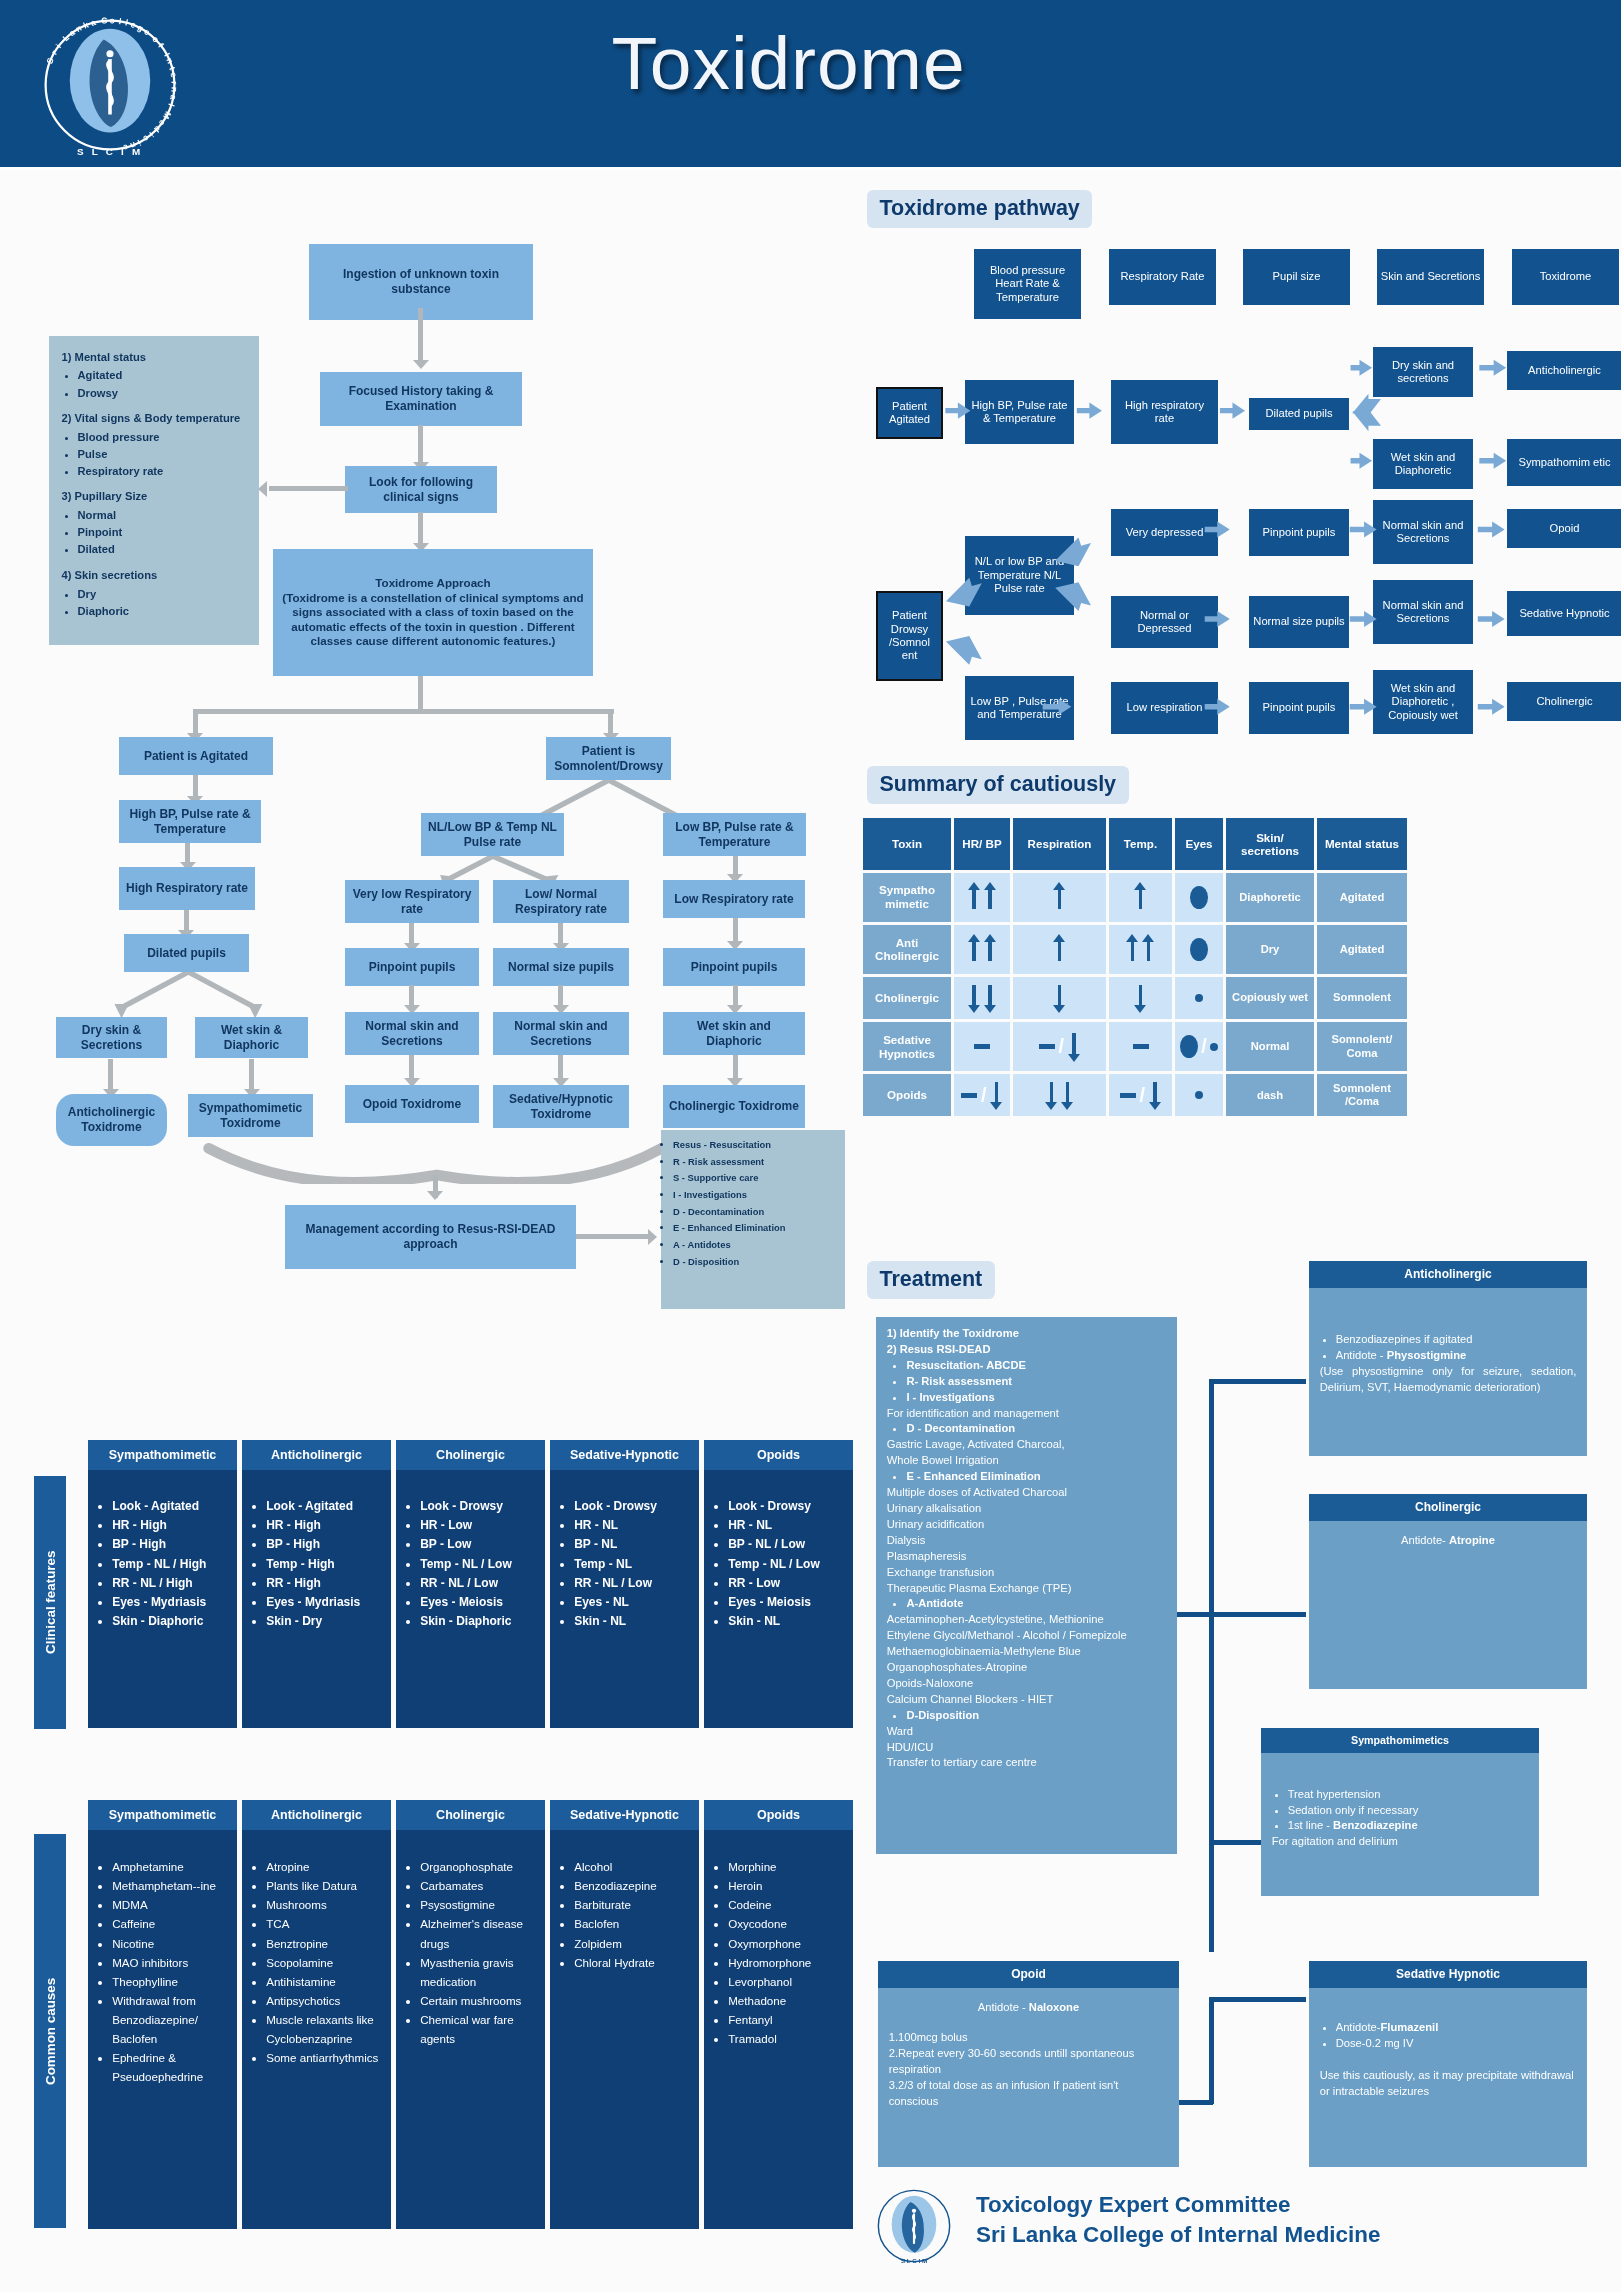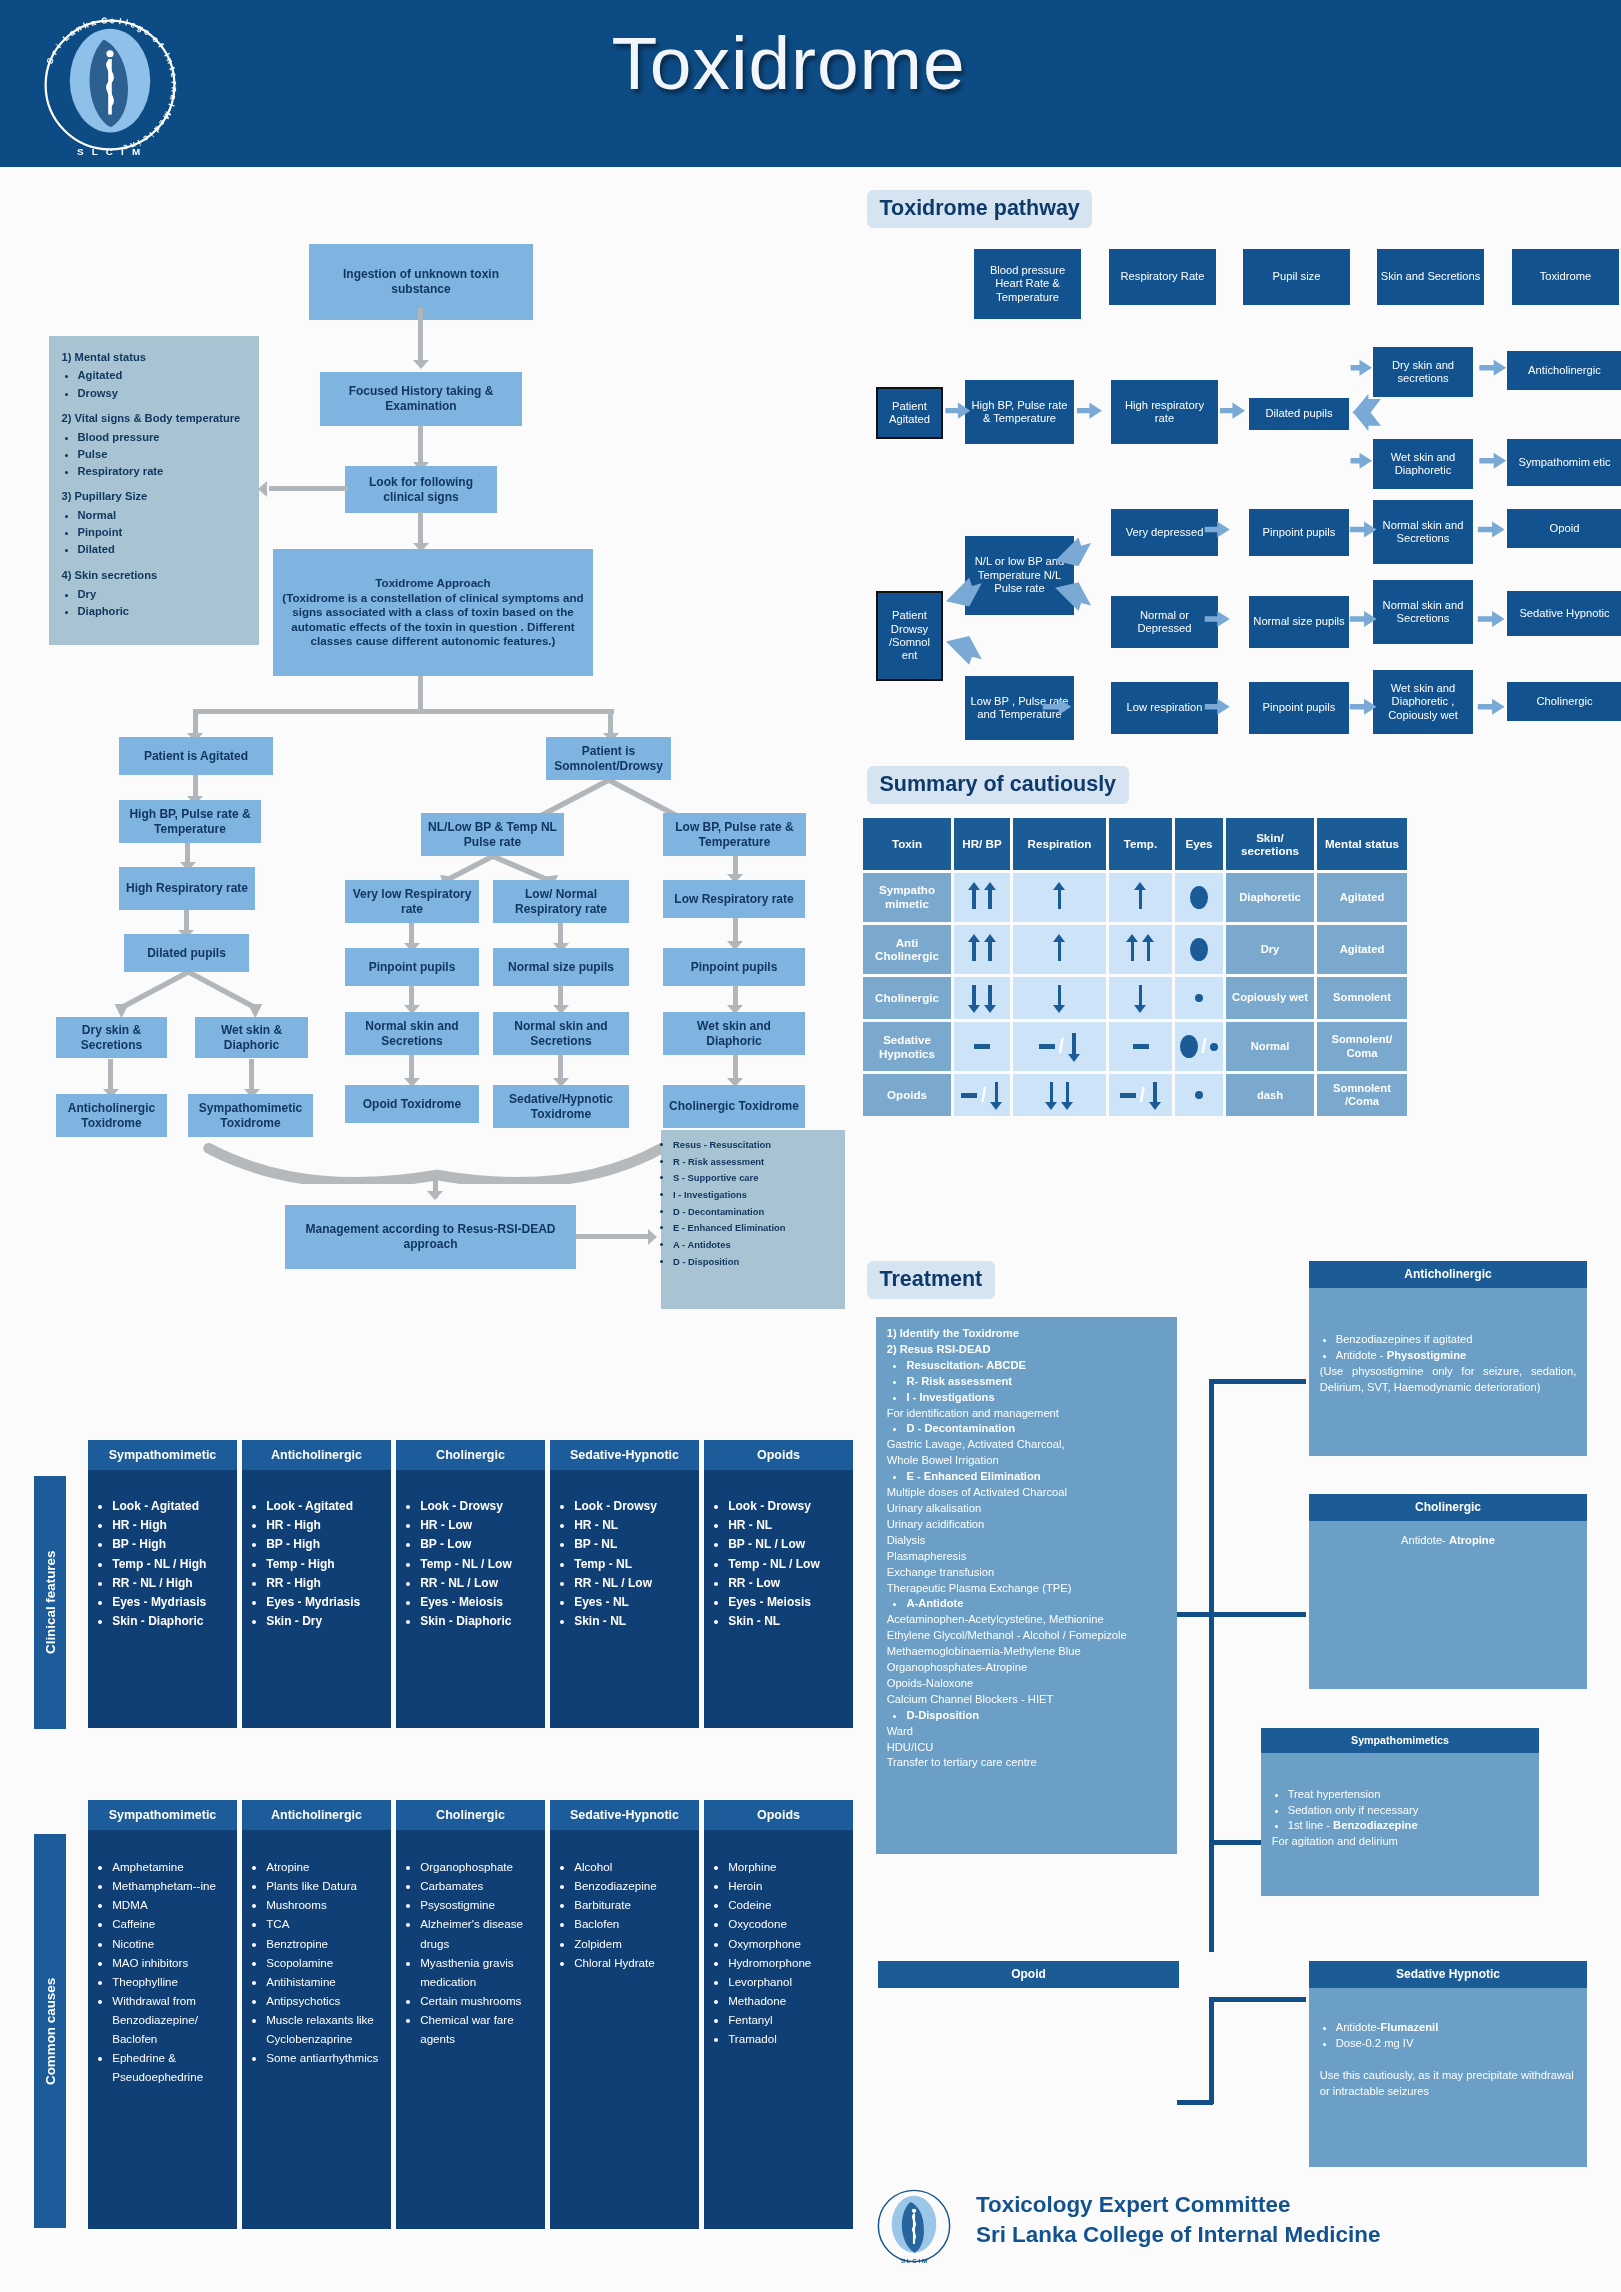--- a/index.html
+++ b/index.html
@@ -296,21 +296,21 @@
   <path d="M75 52 l-8 -16 l16 0 z" fill="#b0b6ba"></path>
   <path d="M150 0 L225 40" stroke="#b0b6ba" stroke-width="6" fill="none"></path>
   <path d="M225 52 l-8 -16 l16 0 z" fill="#b0b6ba"></path>
 </svg>
 <div class="lbox" style="left:56px;top:1017px;width:111px;height:41px;">Dry skin &amp; Secretions</div>
 <div class="lbox" style="left:195px;top:1017px;width:113px;height:41px;">Wet skin &amp; Diaphoric</div>
 <div class="arrow-v" style="left:108px;top:1059px;height:34px;"></div>
 <div class="arrow-head-d" style="left:103px;top:1089px;"></div>
 <div class="arrow-v" style="left:249px;top:1059px;height:34px;"></div>
 <div class="arrow-head-d" style="left:244px;top:1089px;"></div>
-<div class="lbox" style="left:56px;top:1094px;width:111px;height:43px;">Anticholinergic Toxidrome</div>
+<div class="lbox" style="left:56px;top:1094px;width:111px;height:52px;border-radius:18px;">Anticholinergic Toxidrome</div>
 <div class="lbox" style="left:188px;top:1094px;width:125px;height:43px;">Sympathomimetic Toxidrome</div>
 
 <div class="lbox" style="left:546px;top:737px;width:125px;height:43px;">Patient is Somnolent/Drowsy</div>
 <svg style="position:absolute;left:385px;top:780px;width:376px;height:52px;" viewBox="0 0 420 58" width="376" height="52">
   <path d="M250 0 L170 42" stroke="#b0b6ba" stroke-width="6" fill="none"></path>
   <path d="M168 54 l-8 -17 l17 1 z" fill="#b0b6ba"></path>
   <path d="M250 0 L330 42" stroke="#b0b6ba" stroke-width="6" fill="none"></path>
   <path d="M332 54 l-9 -16 l17 -1 z" fill="#b0b6ba"></path>
 </svg>
 <div class="lbox" style="left:421px;top:813px;width:143px;height:43px;">NL/Low BP &amp; Temp NL Pulse rate</div>
@@ -692,20 +692,28 @@
       <li>Treat hypertension</li>
       <li>Sedation only if necessary</li>
       <li>1st line - <b>Benzodiazepine</b></li>
     </ul>
     <div>For agitation and delirium</div>
   </div>
 </div>
 
 <div class="tx-card" style="left:878px;top:1961px;width:301px;">
   <div class="hd">Opoid</div>
+  <div class="bd" style="height:179px;">
+    <div class="center" style="margin-bottom:14.3px;">Antidote - <b>Naloxone</b></div>
+    <div id="opoid-steps">
+        <div>1.100mcg bolus</div>
+        <div>2.Repeat every 30-60 seconds untill spontaneous respiration</div>
+        <div>3.2/3 of total dose as an infusion If patient isn't conscious</div>
+      </div>
+  </div>
 </div>
 
 <div class="tx-card" style="left:1309px;top:1961px;width:278px;">
   <div class="hd">Sedative Hypnotic</div>
   <div class="bd" style="height:179px;">
     <ul style="margin-top:19.7px;">
       <li>Antidote-<b>Flumazenil</b></li>
       <li>Dose-0.2 mg IV</li>
     </ul>
     <div style="margin-top:16px;">Use this cautiously, as it may precipitate withdrawal or intractable seizures</div>

